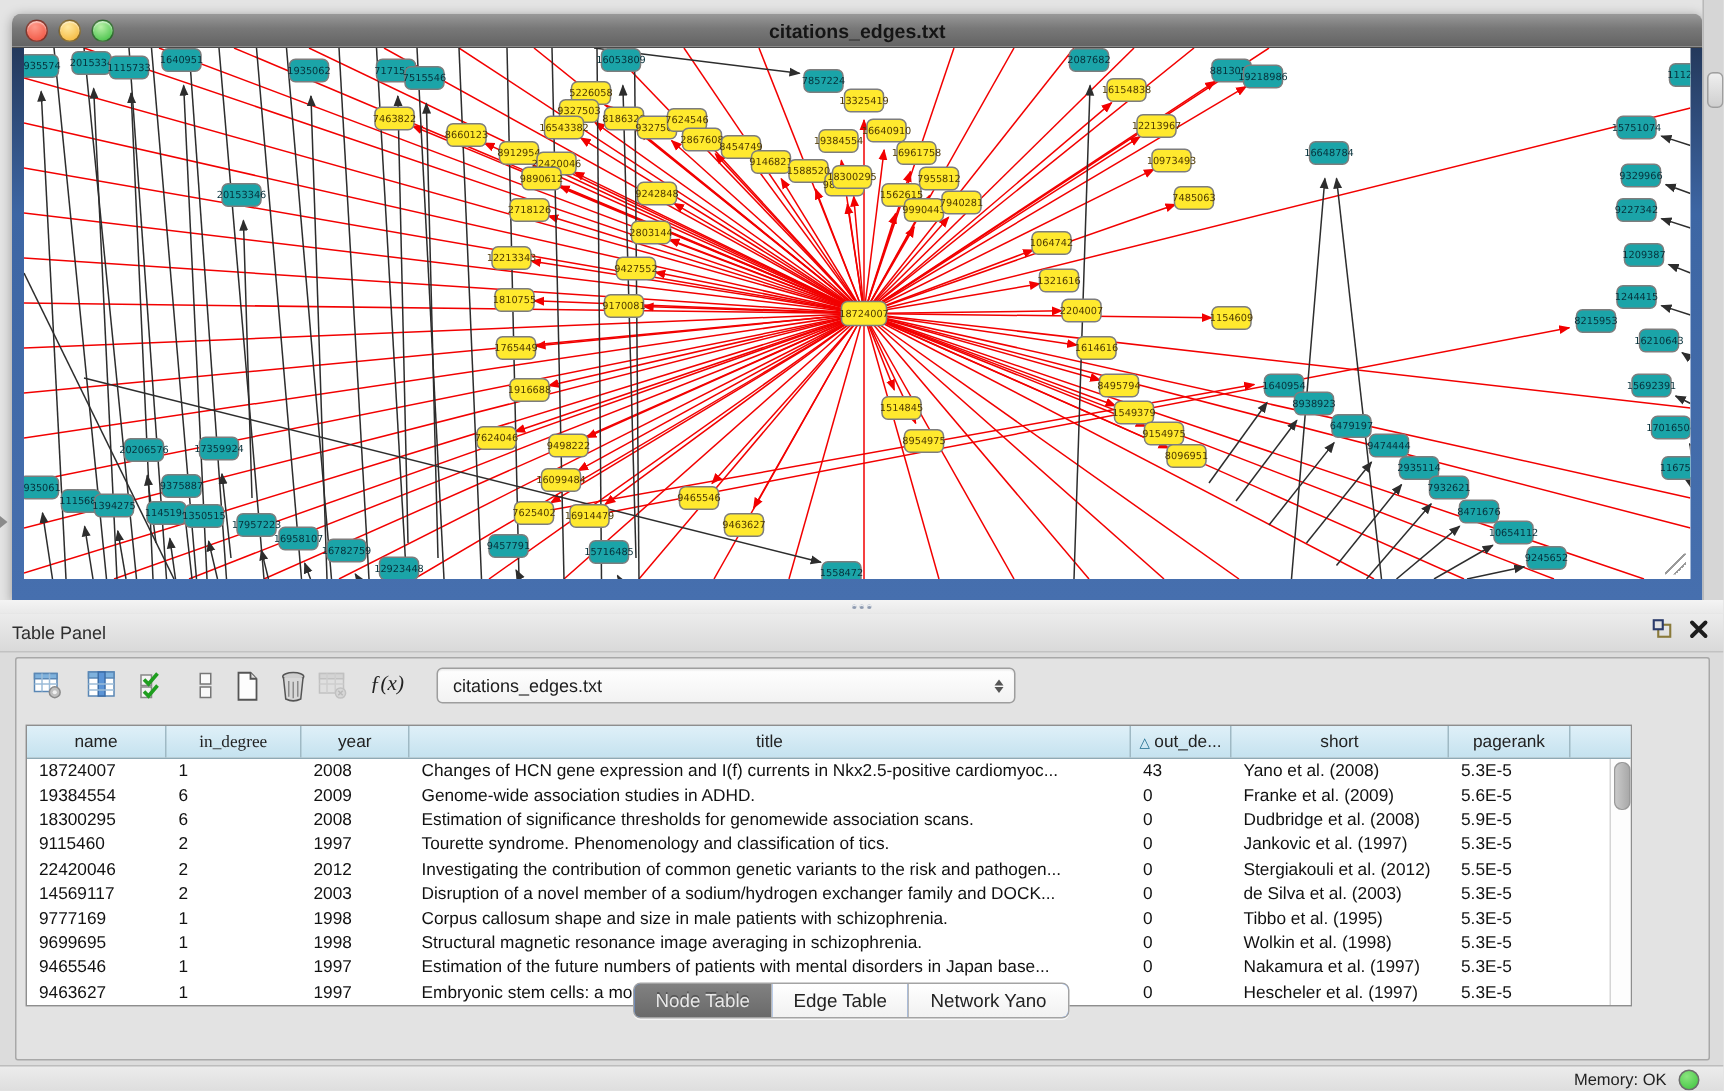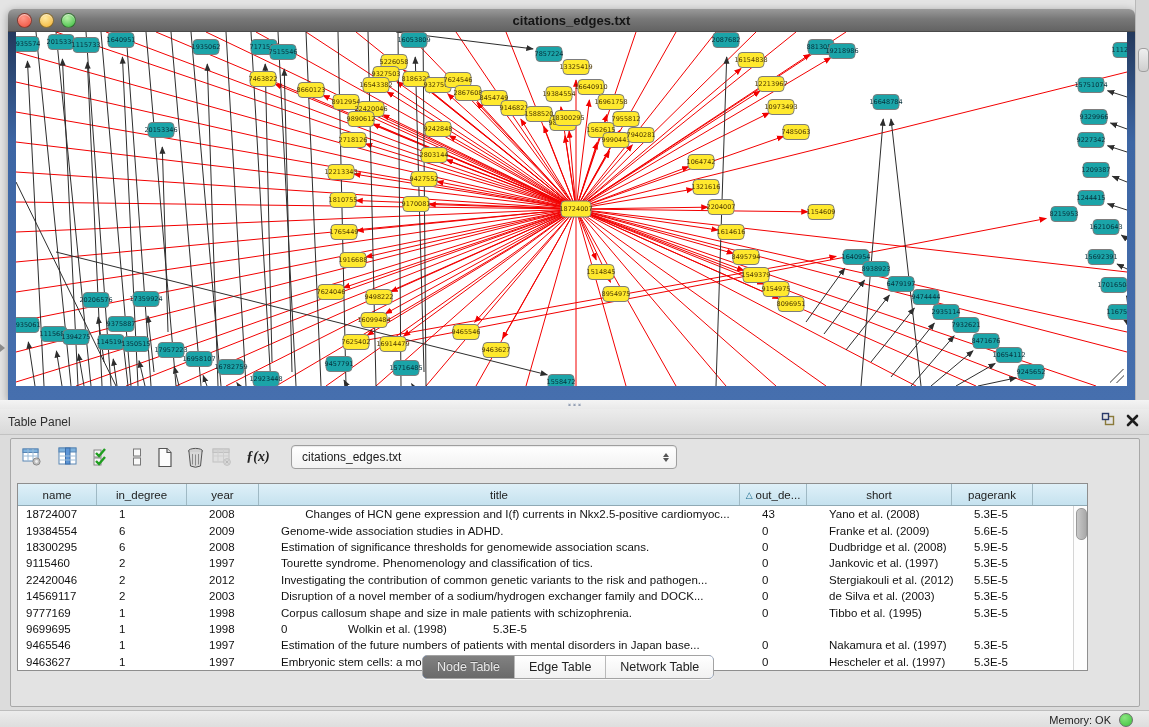--- a/index.html
+++ b/index.html
@@ -29,21 +29,21 @@
   
   .table-panel{position:absolute;left:0;top:409px;width:1149px;height:301px;background:#dcdcdc;}
   .panel-header{height:25px;display:flex;align-items:center;background:linear-gradient(#ececec,#d9d9d9);border-bottom:1px solid #c2c2c2;justify-content:space-between;}
   .panel-header .label{font-size:12px;color:#2e2e2e;margin-left:8px;}
   .panel-header .spacer{flex:1;}
   .ph-icon{margin-right:10px;cursor:pointer;}
   .panel-box{position:absolute;left:10px;top:29px;width:1128px;height:267px;background:#e3e3e3;border:1px solid #a8a8a8;border-radius:2px;}
   
   .toolbar{position:relative;height:40px;}
   .tb-icon{position:absolute;top:6px;width:22px;height:24px;display:flex;align-items:center;justify-content:center;cursor:pointer;}
-  .fx{font-family:"Liberation Serif",serif;font-style:italic;font-weight:bold;font-size:14px;color:#222;}
+  .fx{font-family:"Liberation Serif",serif;font-style:italic;font-weight:normal;font-size:14px;color:#222;}
   .combo{position:absolute;left:280px;top:6px;width:384px;height:22px;background:linear-gradient(#ffffff,#f2f2f2);border:1px solid #9e9e9e;border-radius:4px;display:flex;align-items:center;box-shadow:inset 0 1px 1px rgba(0,0,0,.08);cursor:pointer;}
   .combo .val{font-size:12px;color:#1c1c1c;margin-left:10px;flex:1;}
   .combo .steppers{margin-right:7px;display:flex;flex-direction:column;align-items:center;gap:1px;}
   .combo .steppers b{width:0;height:0;border-left:3.5px solid transparent;border-right:3.5px solid transparent;}
   .combo .steppers b.up{border-bottom:4px solid #555;}
   .combo .steppers b.down{border-top:4px solid #555;}
   
   .tbl{position:absolute;left:6px;top:44px;width:1069px;border:1px solid #8e8e8e;background:#fff;}
   .tbl-head{display:flex;height:21px;background:linear-gradient(#dff0f8,#c5e2ef);border-bottom:1px solid #8fa9b4;}
   .tbl-head .hc{box-sizing:border-box;border-right:1px solid #9fb9c4;display:flex;align-items:center;justify-content:center;font-size:11.5px;color:#222;overflow:hidden;white-space:nowrap;cursor:pointer;}
@@ -788,35 +788,35 @@
         <span class="val">citations_edges.txt</span>
         <span class="steppers">
             <b class="up"></b>
             <b class="down"></b>
           </span>
       </div>
     </div>
 
     <div class="tbl">
       <div class="tbl-head" id="tbl-head">
-          <div class="hc" style="width: 79px;">name</div>
-          <div class="hc" style="width: 90px;">in_degree</div>
+          <div class="hc" style="width: 93px;">name</div>
+          <div class="hc" style="width: 90px; font-family: Liberation Serif, serif;">in_degree</div>
           <div class="hc" style="width: 72px;">year</div>
           <div class="hc" style="width: 481px;">title</div>
           <div class="hc" style="width: 67px;"><span class="sort">△</span>out_de...</div>
           <div class="hc" style="width: 145px;">short</div>
           <div class="hc" style="width: 81px;">pagerank</div>
           <div class="hc" style="width: 40px; border-right: none;"></div>
         </div>
       <div class="tbl-body" id="tbl-body">
         <div class="trow">
             <div class="tc" style="width: 93px;">18724007</div>
             <div class="tc" style="width: 90px;">1</div>
             <div class="tc" style="width: 72px;">2008</div>
-            <div class="tc" style="width: 481px; text-align: center;">Changes of HCN gene expression and I(f) currents in Nkx2.5-positive cardiomyoc...</div>
+            <div class="tc" style="width: 481px;">Changes of HCN gene expression and I(f) currents in Nkx2.5-positive cardiomyoc...</div>
             <div class="tc" style="width: 67px;">43</div>
             <div class="tc" style="width: 145px;">Yano et al. (2008)</div>
             <div class="tc" style="width: 81px;">5.3E-5</div>
           </div>
           <div class="trow">
             <div class="tc" style="width: 93px;">19384554</div>
             <div class="tc" style="width: 90px;">6</div>
             <div class="tc" style="width: 72px;">2009</div>
             <div class="tc" style="width: 481px;">Genome-wide association studies in ADHD.</div>
             <div class="tc" style="width: 67px;">0</div>
@@ -865,20 +865,21 @@
             <div class="tc" style="width: 72px;">1998</div>
             <div class="tc" style="width: 481px;">Corpus callosum shape and size in male patients with schizophrenia.</div>
             <div class="tc" style="width: 67px;">0</div>
             <div class="tc" style="width: 145px;">Tibbo et al. (1995)</div>
             <div class="tc" style="width: 81px;">5.3E-5</div>
           </div>
           <div class="trow">
             <div class="tc" style="width: 93px;">9699695</div>
             <div class="tc" style="width: 90px;">1</div>
             <div class="tc" style="width: 72px;">1998</div>
+            <div class="tc" style="width: 481px;">Structural magnetic resonance image averaging in schizophrenia.</div>
             <div class="tc" style="width: 67px;">0</div>
             <div class="tc" style="width: 145px;">Wolkin et al. (1998)</div>
             <div class="tc" style="width: 81px;">5.3E-5</div>
           </div>
           <div class="trow">
             <div class="tc" style="width: 93px;">9465546</div>
             <div class="tc" style="width: 90px;">1</div>
             <div class="tc" style="width: 72px;">1997</div>
             <div class="tc" style="width: 481px;">Estimation of the future numbers of patients with mental disorders in Japan base...</div>
             <div class="tc" style="width: 67px;">0</div>
@@ -896,21 +897,21 @@
           </div>
           <div class="vscroll">
             <div class="vthumb"></div>
           </div>
       </div>
     </div>
 
     <div class="tabs" id="tabs">
         <div class="tab selected">Node Table</div>
         <div class="tab">Edge Table</div>
-        <div class="tab">Network Table</div>
+        <div class="tab">Network Yano</div>
       </div>
   </div>
 </div>
 
 <div class="statusbar">
   <span class="mem">Memory: OK</span>
   <span class="dot"></span>
 </div>
 
 </body></html>

